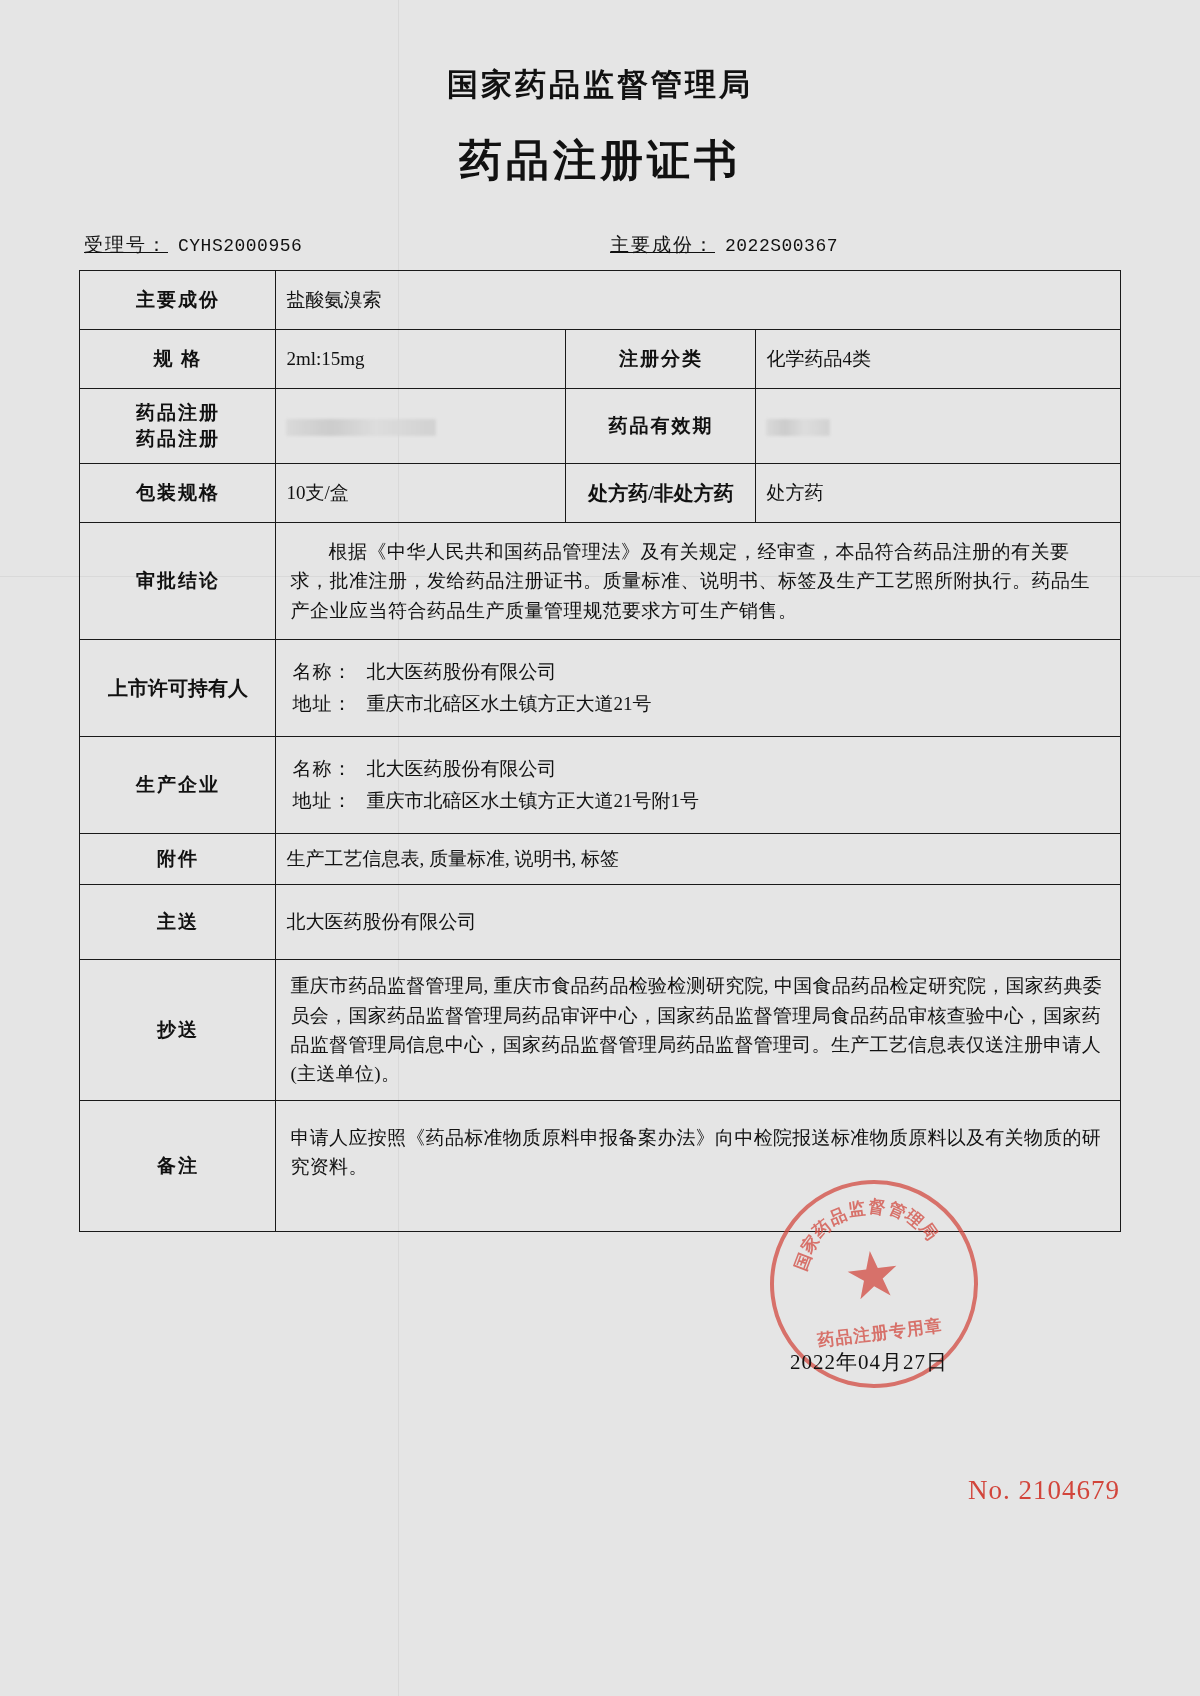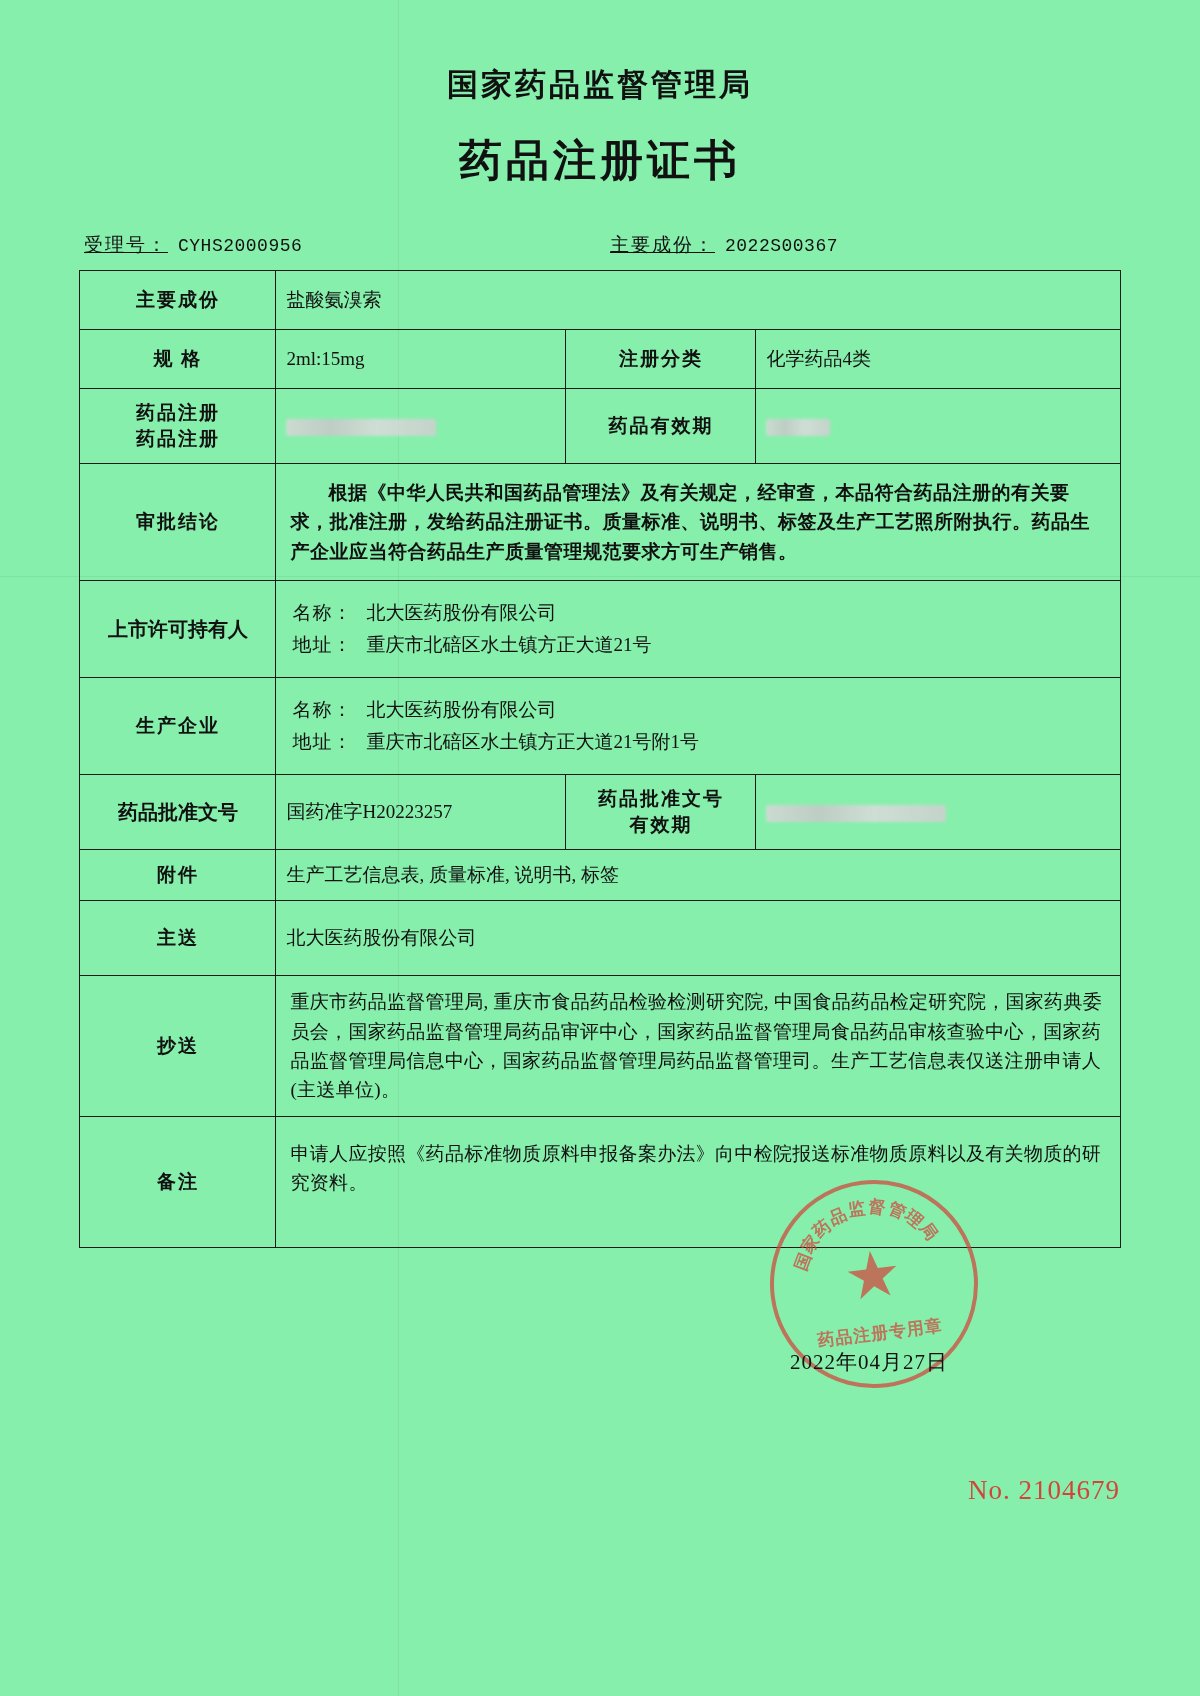--- a/index.html
+++ b/index.html
@@ -13,21 +13,21 @@
     position: relative;
     font-family: "Liberation Serif", "DejaVu Serif", serif;
     color: #111;
     overflow: hidden;
   }
   .page {
     position: absolute;
     left: 0; top: 0;
     width: 1200px;
     height: 1696px;
-    background: #86efac;
+    background: #e5e5e5;
   }
   
   .fold-v {
     position: absolute;
     top: 0; bottom: 0;
     width: 1px;
     background: rgba(0,0,0,0.05);
   }
   .fold-h {
     position: absolute;
@@ -119,21 +119,20 @@
   .mono {
     font-family: "Liberation Mono", "DejaVu Sans Mono", monospace;
     font-size: 18px;
     letter-spacing: 0.5px;
   }
   .para {
     text-indent: 2em;
     line-height: 1.55;
     letter-spacing: 0.5px;
     margin: 7px 4px;
-    font-weight: bold;
   }
   .para2 {
     line-height: 1.55;
     letter-spacing: 0.3px;
     margin: 2px 4px;
   }
   .redacted {
     display: inline-block;
     height: 17px;
     border-radius: 2px;
@@ -266,20 +265,26 @@
       </td>
       <td class="val" style="height:62px;">
         <span class="redacted r1"></span>
       </td>
       <td class="lbl2">药品有效期</td>
       <td class="val">
         <span class="redacted r2"></span>
       </td>
     </tr>
 
+    <tr>
+      <td class="lbl">包装规格</td>
+      <td class="val" style="height:46px;">10支/盒</td>
+      <td class="lbl2" style="letter-spacing:0px;font-size:20px;">处方药/非处方药</td>
+      <td class="val">处方药</td>
+    </tr>
 
     <tr>
       <td class="lbl">审批结论</td>
       <td class="val" colspan="3" style="height:104px;">
         <div class="para">根据《中华人民共和国药品管理法》及有关规定，经审查，本品符合药品注册的有关要求，批准注册，发给药品注册证书。质量标准、说明书、标签及生产工艺照所附执行。药品生产企业应当符合药品生产质量管理规范要求方可生产销售。</div>
       </td>
     </tr>
 
     <tr>
       <td class="lbl" style="letter-spacing:0px;font-size:20px;">上市许可持有人</td>
@@ -302,31 +307,20 @@
           <span class="sub-label" style="min-width:74px;">名称：</span>
           <span class="sub-value">北大医药股份有限公司</span>
         </div>
         <div class="sub-line">
           <span class="sub-label" style="min-width:74px;">地址：</span>
           <span class="sub-value">重庆市北碚区水土镇方正大道21号附1号</span>
         </div>
       </td>
     </tr>
 
-    <tr>
-      <td class="lbl" style="letter-spacing:0px;font-size:20px;">药品批准文号</td>
-      <td class="val" style="height:62px;">国药准字H20223257</td>
-      <td class="lbl2">
-        <div>药品批准文号</div>
-        <div>有效期</div>
-      </td>
-      <td class="val">
-        <span class="redacted r3"></span>
-      </td>
-    </tr>
 
     <tr>
       <td class="lbl">附件</td>
       <td class="val" colspan="3" style="height:38px;">生产工艺信息表, 质量标准, 说明书, 标签</td>
     </tr>
 
     <tr>
       <td class="lbl">主送</td>
       <td class="val" colspan="3" style="height:62px;">北大医药股份有限公司</td>
     </tr>

